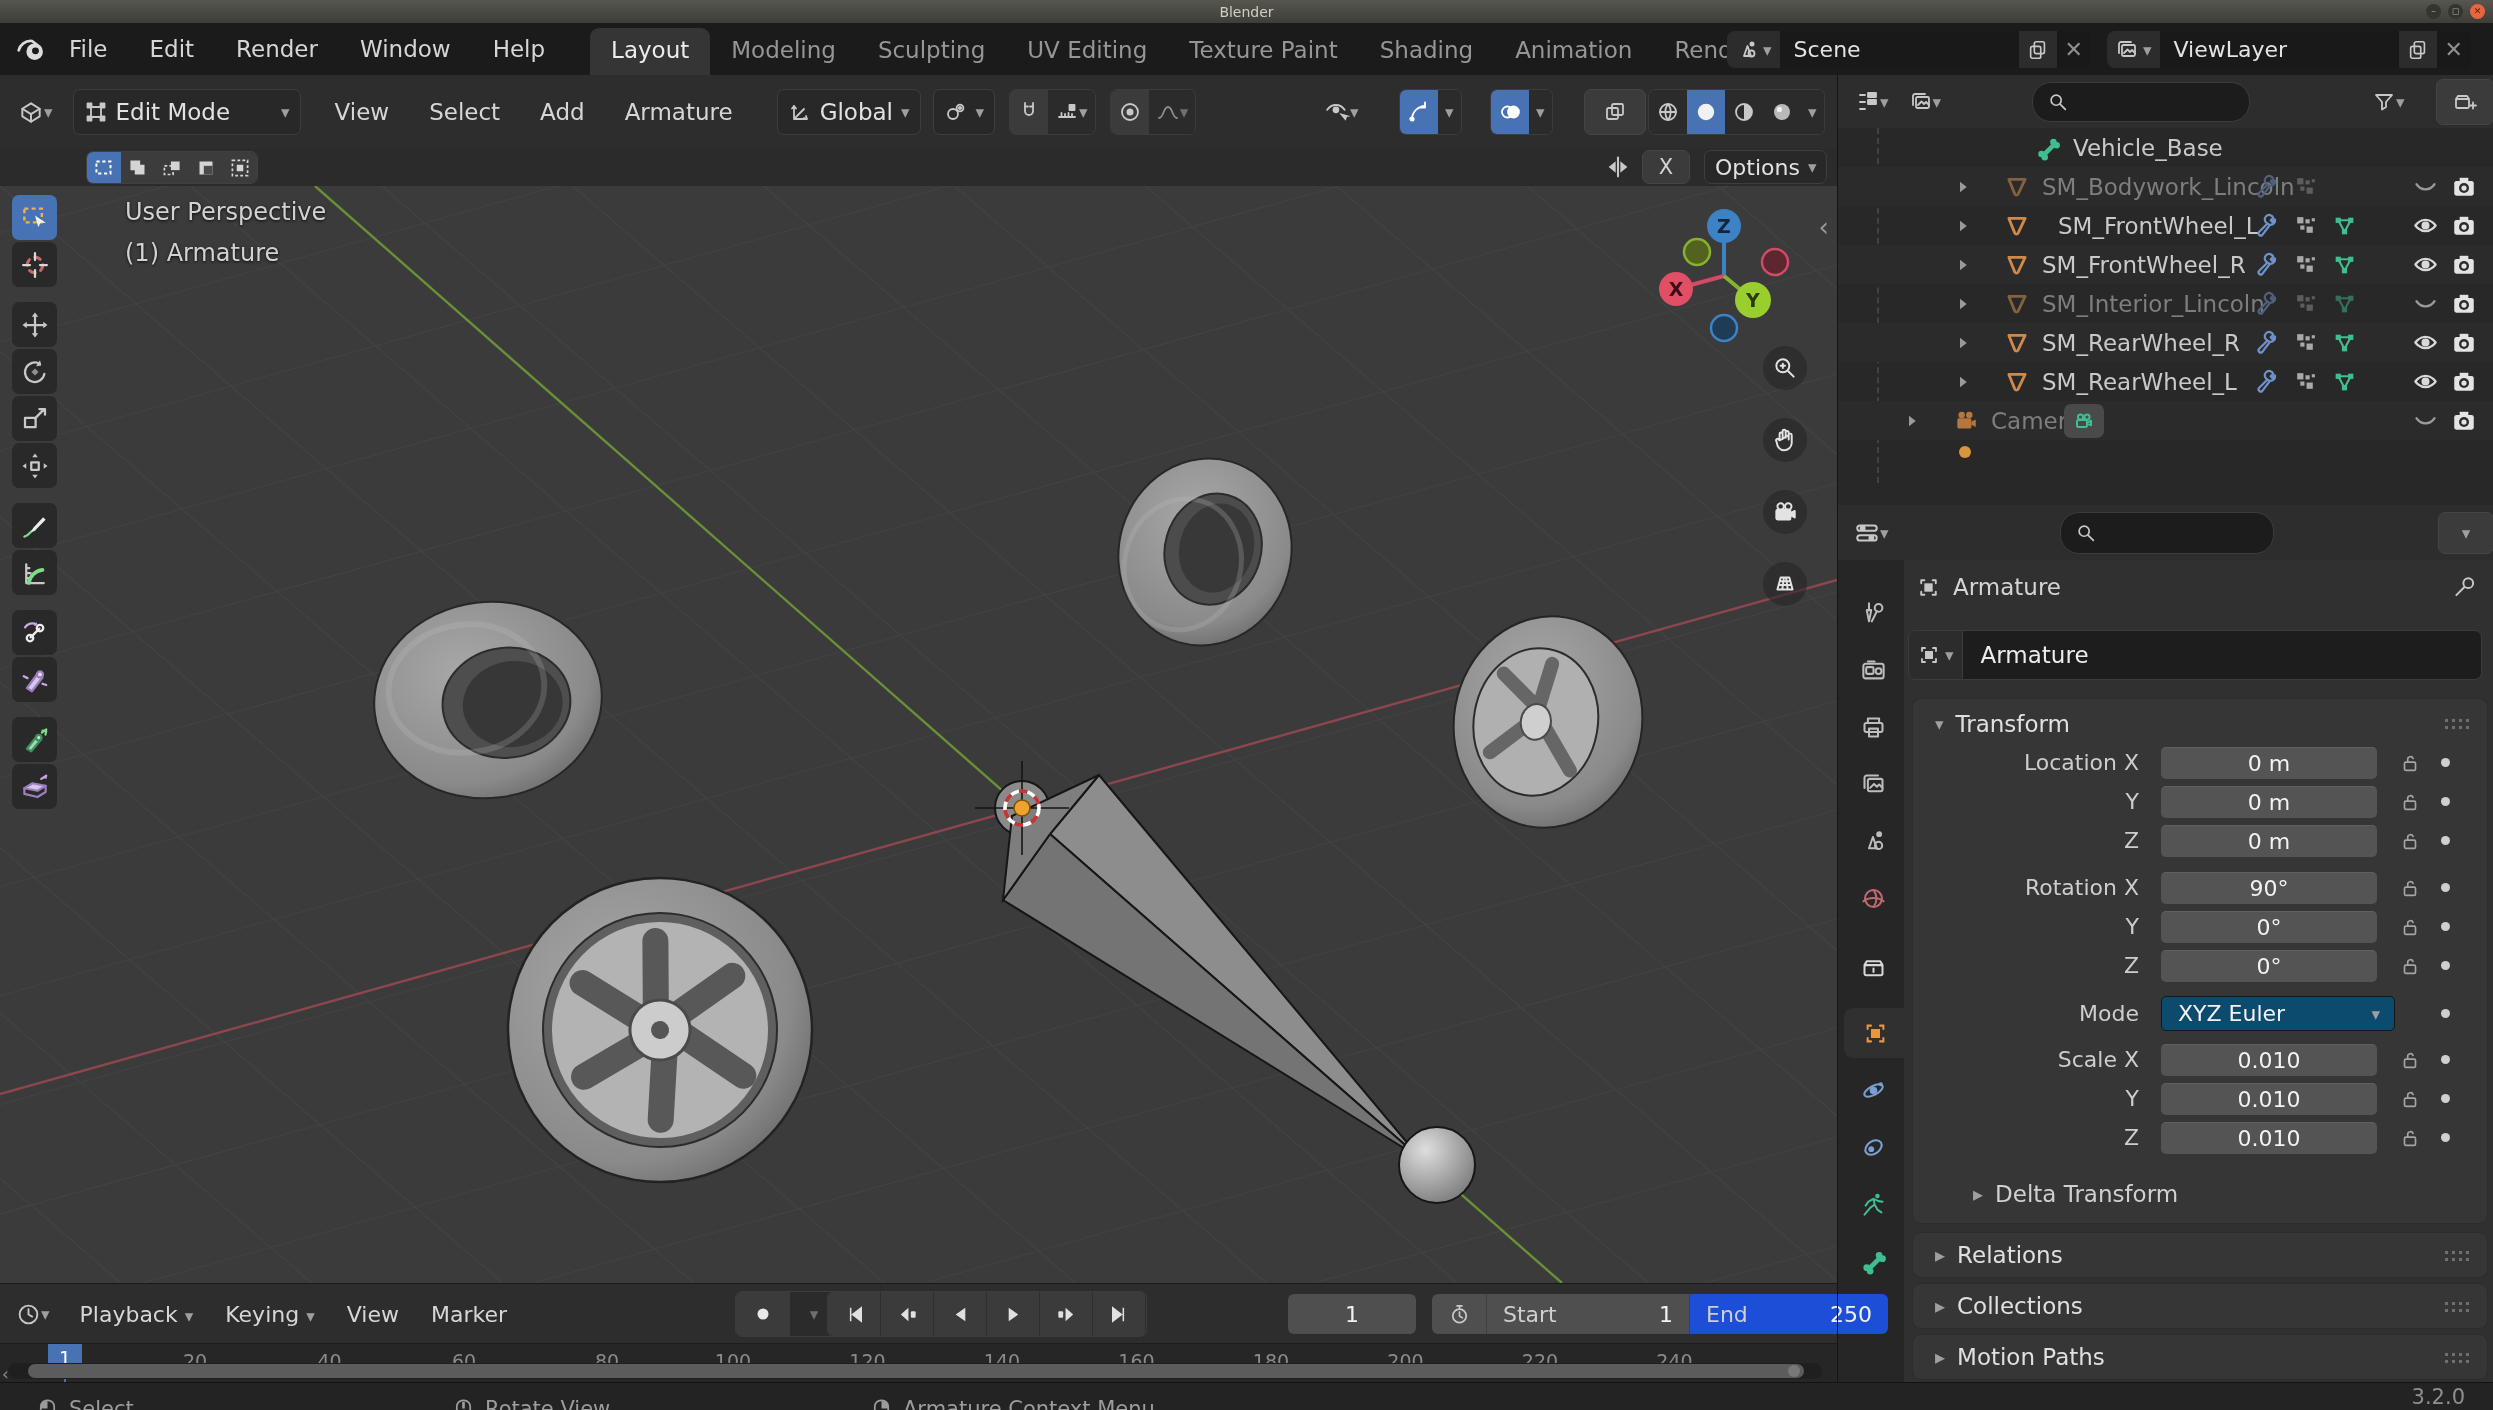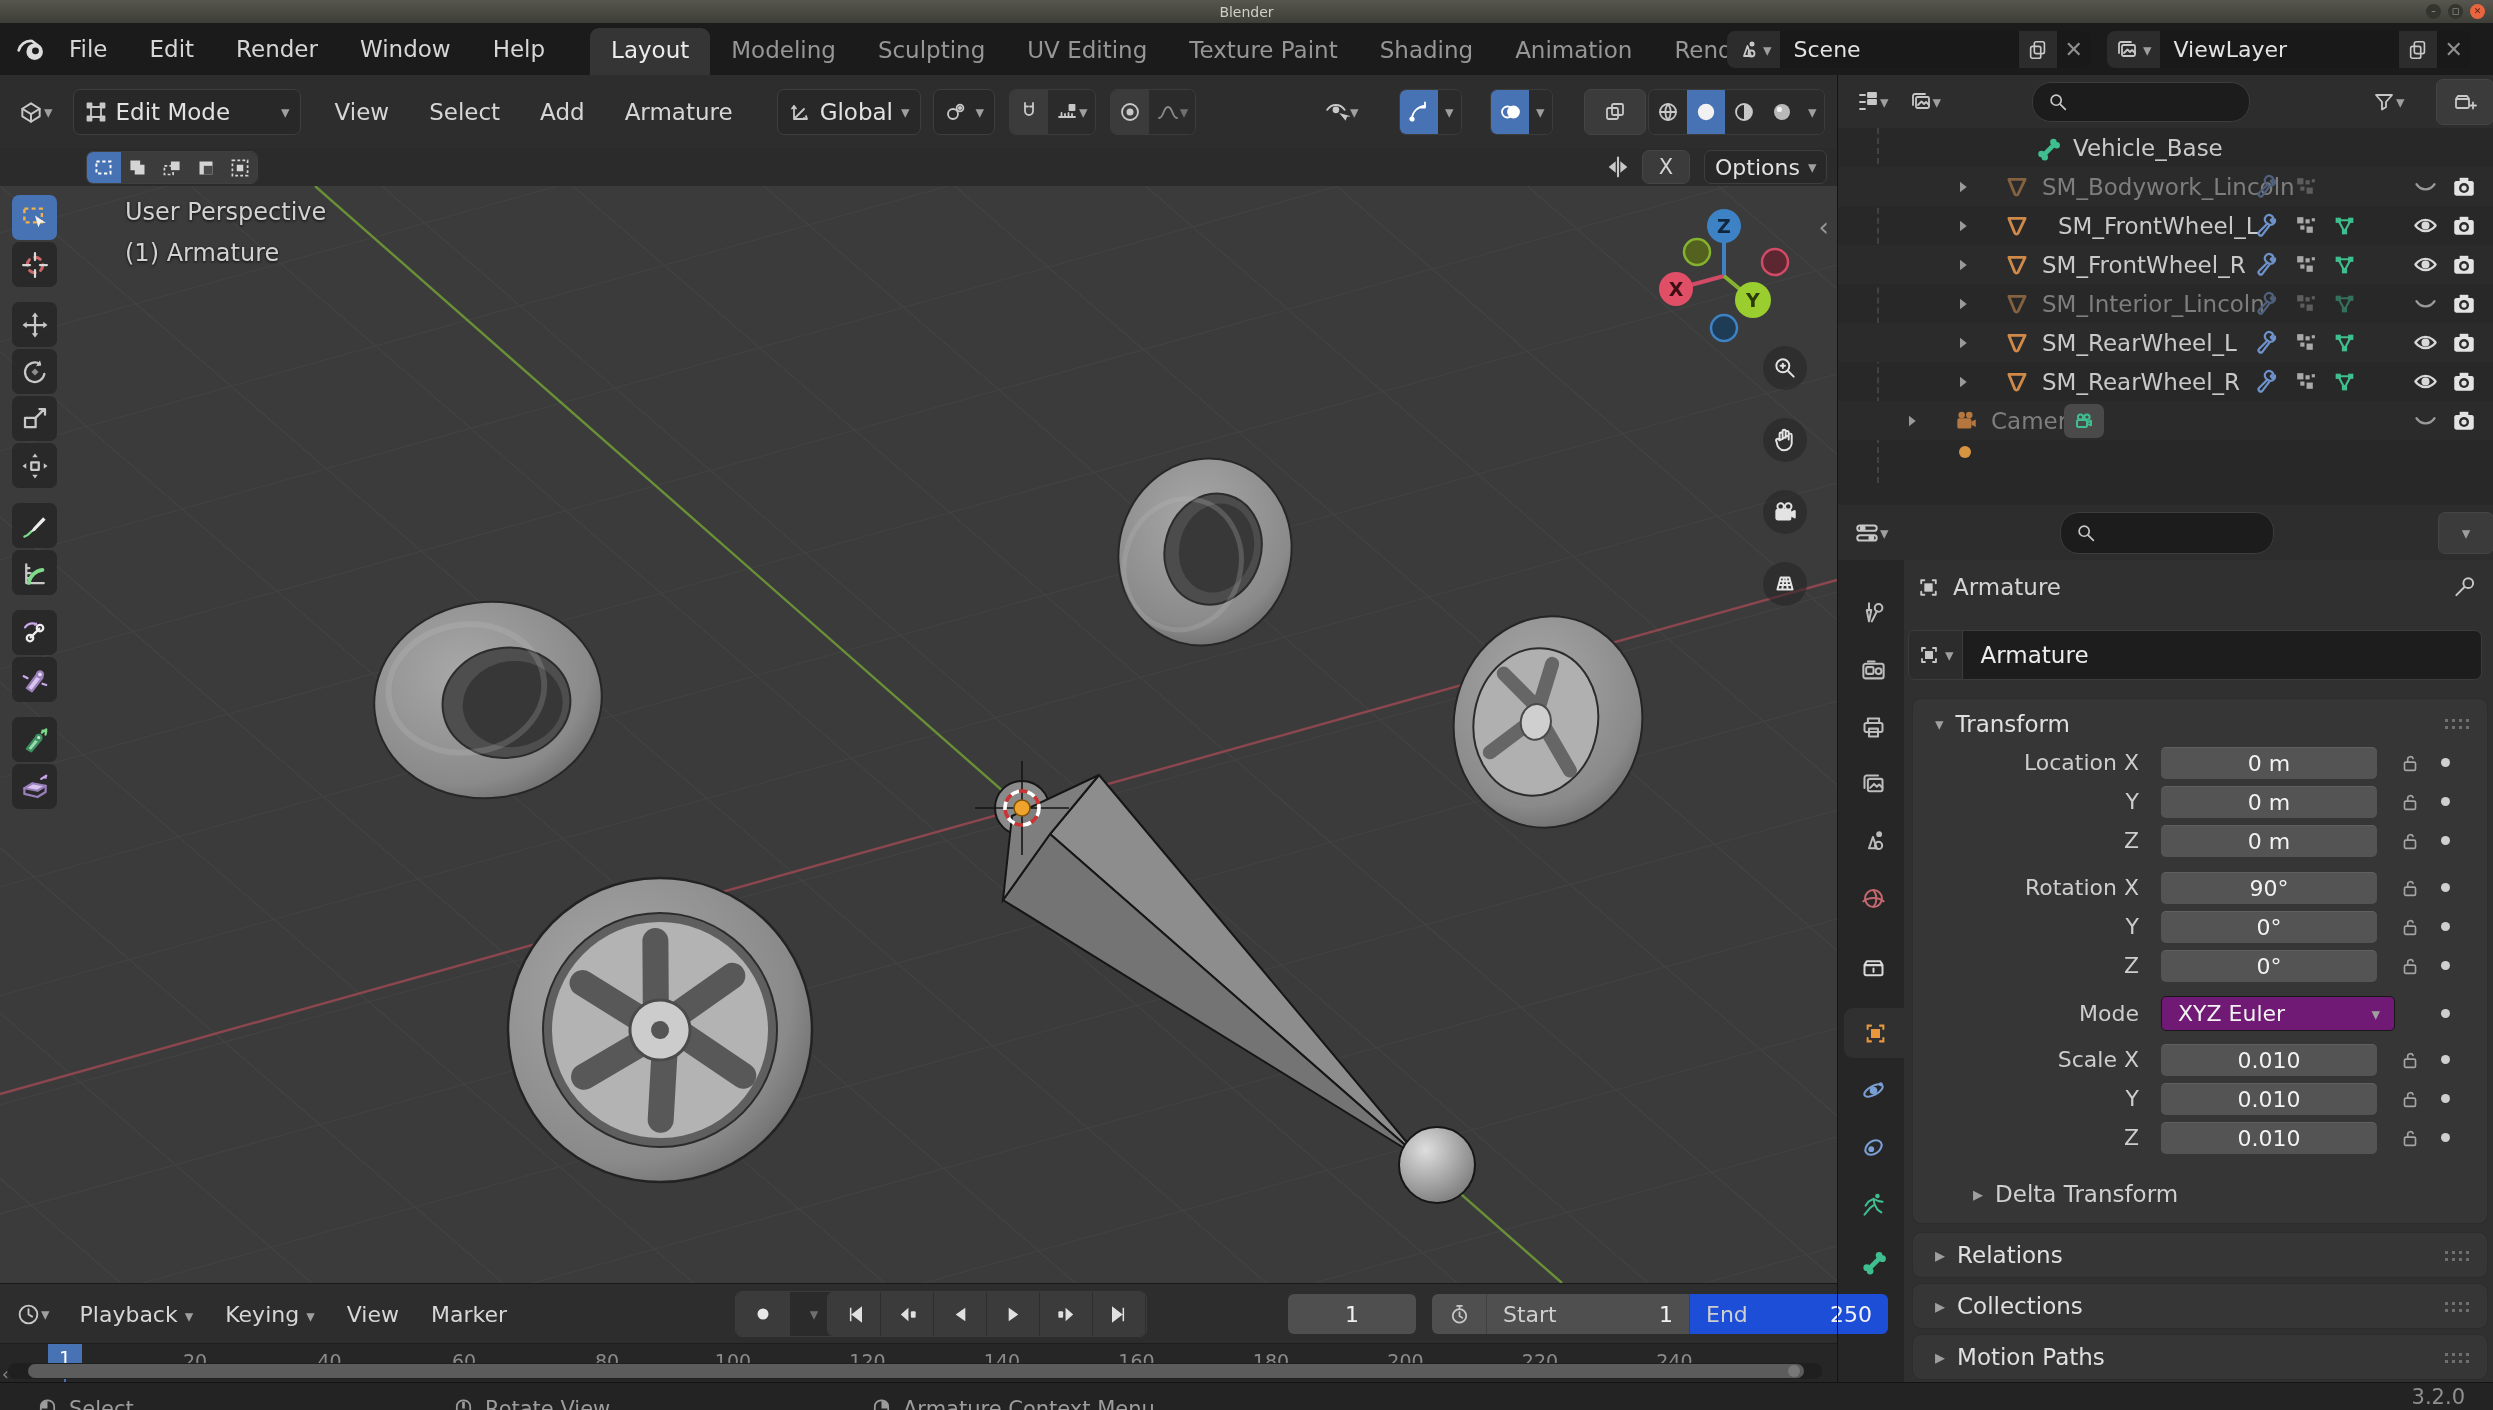--- a/index.html
+++ b/index.html
@@ -59,21 +59,21 @@
   .propstabs{left:1838px;top:560px;width:66px;height:825px;background:#262626;}
   .propscontent{left:1904px;top:560px;width:589px;height:825px;background:#303030;overflow:hidden;}
   .ptab{position:absolute;left:8px;width:54px;height:50px;display:flex;align-items:center;justify-content:center;border-radius:9px 0 0 9px;}
   .ptab.active{left:6px;width:62px;background:#303030;}
   .panelblock{position:absolute;left:8px;width:574px;background:#363636;border-radius:9px;border:1px solid #2c2c2c;}
   .prow{position:absolute;height:31px;display:flex;align-items:center;width:100%;}
   .plabel{position:absolute;right:348px;font-size:22px;color:#cdcdcd;white-space:nowrap;}
   .pfield{position:absolute;left:248px;width:216px;height:31px;background:#545454;border-radius:5px;
           border-top:1px solid #606060;display:flex;align-items:center;justify-content:center;
           font-size:22px;color:#f2f2f2;}
-  .pmode{background:#701a75;border:1px solid #171717;justify-content:flex-start;padding-left:16px;height:33px;}
+  .pmode{background:#0c4a6e;border:1px solid #171717;justify-content:flex-start;padding-left:16px;height:33px;}
   .plock{position:absolute;left:486px;}
   .pdot{position:absolute;left:528px;width:9px;height:9px;border-radius:50%;background:#cfcfcf;}
   .phead{font-size:23px;color:#e0e0e0;display:flex;align-items:center;gap:12px;}
   .grips{position:absolute;right:16px;width:28px;height:13px;
          background-image:radial-gradient(#6f6f6f 1.6px,transparent 1.8px);background-size:7px 7px;}
 
   
   .toolsettings{left:0;top:148px;width:1837px;height:38px;background:#2b2b2b;border-bottom:1px solid #222;}
   .viewport{left:0;top:186px;width:1837px;height:1097px;background:#3b3b3b;overflow:hidden;}
   .vp-text{position:absolute;left:125px;top:12px;font-size:24px;color:#d2d2d2;text-shadow:0 1px 3px rgba(0,0,0,.85);}
@@ -585,21 +585,21 @@
           <span style="position: absolute; left: 116px;">
             <svg width="18" height="18" viewBox="0 0 24 24">
               <path d="M8 5l9 7-9 7z" fill="#9a9a9a"></path>
             </svg>
           </span>
           <span style="position: absolute; left: 166px; display: flex;">
             <svg width="26" height="26" viewBox="0 0 24 24">
               <path d="M4.5 5h15L13 18.6a1.7 1.7 0 01-3 0z" fill="none" stroke="#cf8a4a" stroke-width="2.6" stroke-linejoin="round"></path>
             </svg>
           </span>
-          <span class="ollabel" style="position: absolute; left: 204px;">SM_RearWheel_L</span>
+          <span class="ollabel" style="position: absolute; left: 204px;">SM_RearWheel_R</span>
           <span style="position: absolute; left: 416px; display: flex;">
             <svg class="ic" width="25" height="25" viewBox="0 0 24 24" style="stroke:#6e93cc;stroke-width:2.1">
               <path d="M12.5 10.5L5 18a2 2 0 103 3l6.5-8.5"></path>
               <path d="M13 10a4.2 4.2 0 115.5-5.3L16 7l1.5 1.5 2.6-2.3A4.2 4.2 0 0113 10z"></path>
             </svg>
           </span>
           <span style="position: absolute; left: 455px; display: flex;">
             <svg width="25" height="25" viewBox="0 0 24 24">
               <g fill="#a9a9a9">
                 <rect x="4" y="4" width="6" height="6"></rect>
@@ -639,21 +639,21 @@
           <span style="position: absolute; left: 116px;">
             <svg width="18" height="18" viewBox="0 0 24 24">
               <path d="M8 5l9 7-9 7z" fill="#9a9a9a"></path>
             </svg>
           </span>
           <span style="position: absolute; left: 166px; display: flex;">
             <svg width="26" height="26" viewBox="0 0 24 24">
               <path d="M4.5 5h15L13 18.6a1.7 1.7 0 01-3 0z" fill="none" stroke="#cf8a4a" stroke-width="2.6" stroke-linejoin="round"></path>
             </svg>
           </span>
-          <span class="ollabel" style="position: absolute; left: 204px;">SM_RearWheel_R</span>
+          <span class="ollabel" style="position: absolute; left: 204px;">SM_RearWheel_L</span>
           <span style="position: absolute; left: 416px; display: flex;">
             <svg class="ic" width="25" height="25" viewBox="0 0 24 24" style="stroke:#6e93cc;stroke-width:2.1">
               <path d="M12.5 10.5L5 18a2 2 0 103 3l6.5-8.5"></path>
               <path d="M13 10a4.2 4.2 0 115.5-5.3L16 7l1.5 1.5 2.6-2.3A4.2 4.2 0 0113 10z"></path>
             </svg>
           </span>
           <span style="position: absolute; left: 455px; display: flex;">
             <svg width="25" height="25" viewBox="0 0 24 24">
               <g fill="#a9a9a9">
                 <rect x="4" y="4" width="6" height="6"></rect>

